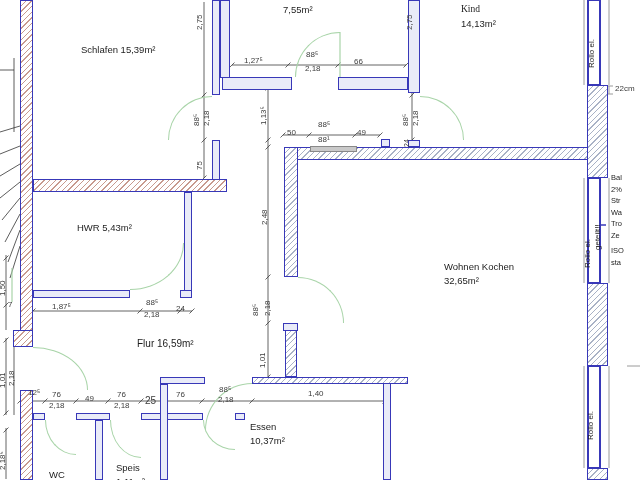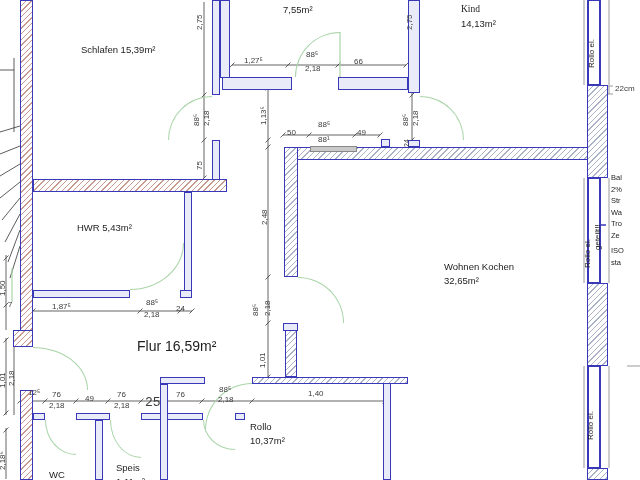--- a/index.html
+++ b/index.html
@@ -167,22 +167,22 @@
 
   <div id="labels" class="abs" style="left:0;top:0;width:640px;height:480px">
       <span class="lb" style="left: 81px; top: 45px; font-size: 9.5px;">Schlafen 15,39m²</span>
       <span class="lb" style="left: 283px; top: -8px; font-size: 9.5px;">Bad</span>
       <span class="lb" style="left: 283px; top: 5px; font-size: 9.5px;">7,55m²</span>
       <span class="lb" style="left: 461px; top: 5px; font-size: 9.5px; font-family: Liberation Serif, serif;">Kind</span>
       <span class="lb" style="left: 461px; top: 19px; font-size: 9.5px;">14,13m²</span>
       <span class="lb" style="left: 77px; top: 223px; font-size: 9.5px;">HWR 5,43m²</span>
       <span class="lb" style="left: 444px; top: 262px; font-size: 9.5px;">Wohnen Kochen</span>
       <span class="lb" style="left: 444px; top: 276px; font-size: 9.5px;">32,65m²</span>
-      <span class="lb" style="left: 137px; top: 339px; font-size: 14px;">Flur 16,59m²</span>
-      <span class="lb" style="left: 250px; top: 422px; font-size: 9.5px;">Rollo</span>
+      <span class="lb" style="left: 137px; top: 339px; font-size: 10px;">Flur 16,59m²</span>
+      <span class="lb" style="left: 250px; top: 422px; font-size: 9.5px;">Essen</span>
       <span class="lb" style="left: 250px; top: 436px; font-size: 9.5px;">10,37m²</span>
       <span class="lb" style="left: 49px; top: 470px; font-size: 9.5px;">WC</span>
       <span class="lb" style="left: 116px; top: 463px; font-size: 9.5px;">Speis</span>
       <span class="lb" style="left: 116px; top: 477px; font-size: 9.5px;">1,11m²</span>
       <span class="lb rot" style="left: 588px; top: 68px; font-size: 8px;">Rollo el.</span>
       <span class="lb rot" style="left: 584px; top: 268px; font-size: 8px;">Rollo el.</span>
       <span class="lb rot" style="left: 594px; top: 250px; font-size: 8px;">geteilt!!</span>
       <span class="lb rot" style="left: 587px; top: 440px; font-size: 8px;">Rollo el.</span>
       <span class="lb dim" style="left: 615px; top: 85px; font-size: 8px;">22cm</span>
       <span class="lb" style="left: 611px; top: 174px; font-size: 7.5px;">Bal</span>
@@ -222,19 +222,19 @@
       <span class="lb dim" style="left: 8px; top: 301px; font-size: 8px;">7</span>
       <span class="lb rot dim" style="left: -1px; top: 388px; font-size: 8px;">1,01</span>
       <span class="lb rot dim" style="left: 8px; top: 386px; font-size: 8px;">2,18</span>
       <span class="lb rot dim" style="left: -1px; top: 470px; font-size: 8px;">2,18⁵</span>
       <span class="lb dim" style="left: 28px; top: 389px; font-size: 8px;">12⁵</span>
       <span class="lb dim" style="left: 52px; top: 391px; font-size: 8px;">76</span>
       <span class="lb dim" style="left: 49px; top: 402px; font-size: 8px;">2,18</span>
       <span class="lb dim" style="left: 85px; top: 395px; font-size: 8px;">49</span>
       <span class="lb dim" style="left: 117px; top: 391px; font-size: 8px;">76</span>
       <span class="lb dim" style="left: 114px; top: 402px; font-size: 8px;">2,18</span>
-      <span class="lb dim" style="left: 145px; top: 396px; font-size: 13px; font-family: Liberation Mono, monospace;">25</span>
+      <span class="lb dim" style="left: 145px; top: 396px; font-size: 10px;">25</span>
       <span class="lb dim" style="left: 176px; top: 391px; font-size: 8px;">76</span>
       <span class="lb dim" style="left: 219px; top: 386px; font-size: 8px;">88⁵</span>
       <span class="lb dim" style="left: 218px; top: 396px; font-size: 8px;">2,18</span>
       <span class="lb dim" style="left: 308px; top: 390px; font-size: 8px;">1,40</span>
     </div>
 </div>
 
 </body></html>

